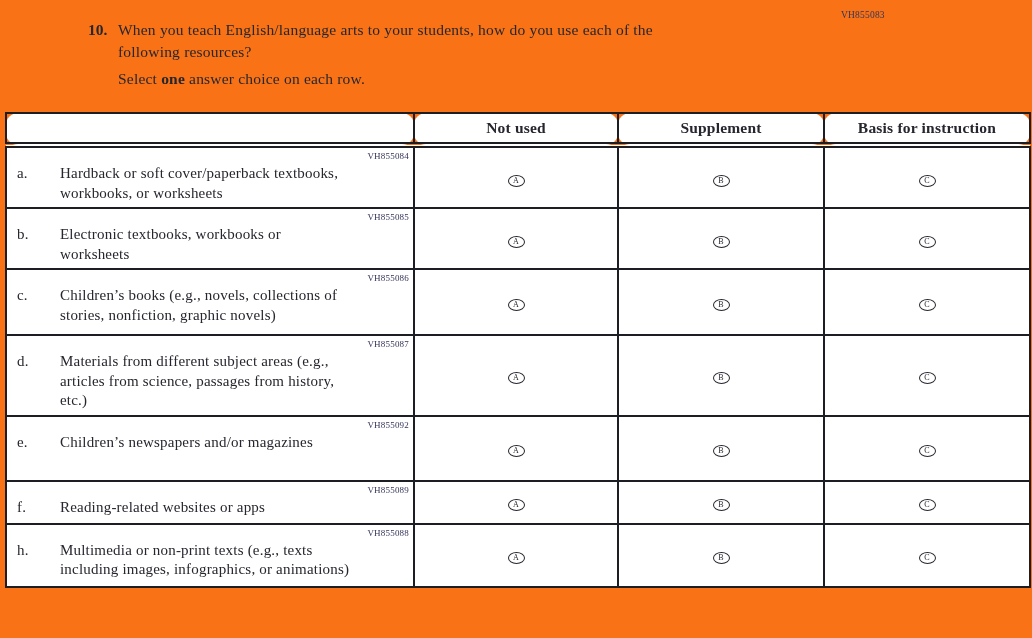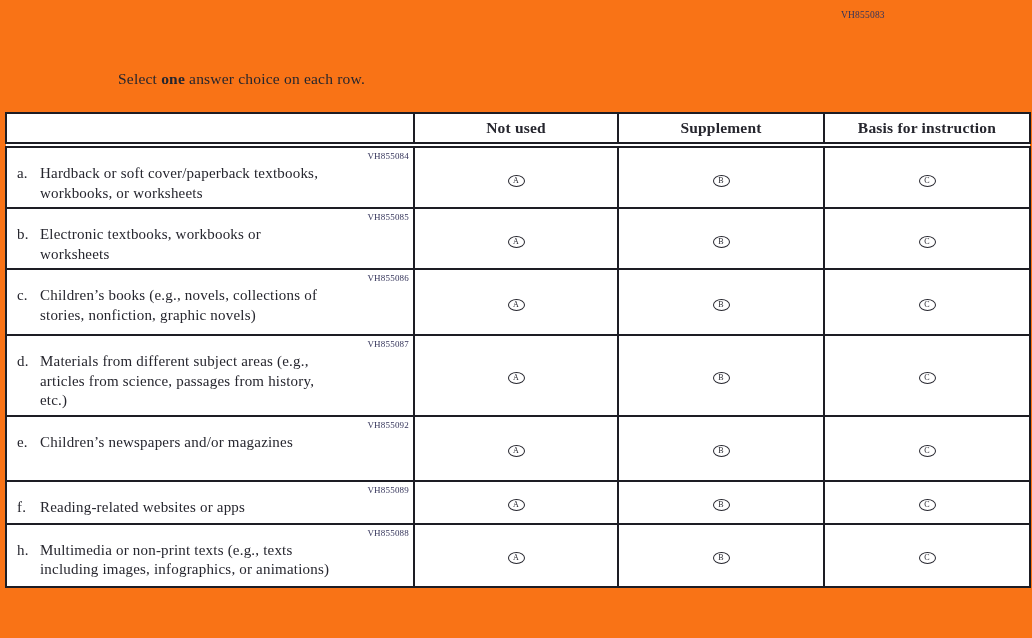--- a/index.html
+++ b/index.html
@@ -62,20 +62,21 @@
     background: #ffffff;
   }
   table.survey thead th {
     height: 32px;
     font-size: 15.5px;
     font-weight: bold;
     text-align: center;
     vertical-align: middle;
     border-bottom: 6px double #1d1d24;
     letter-spacing: 0.2px;
+    border-radius: 12px;
   }
   td.label-cell {
     vertical-align: top;
     padding: 2px 4px 4px 10px;
   }
   .vh-code {
     text-align: right;
     font-size: 9px;
     line-height: 12px;
     color: #34345a;
@@ -89,20 +90,21 @@
     flex: 0 0 23px;
     font-size: 15px;
     line-height: 19.5px;
     letter-spacing: 0.2px;
   }
   .row-label {
     font-size: 15px;
     line-height: 19.5px;
     white-space: pre-line;
     letter-spacing: 0.2px;
+    margin-left: 20px;
   }
   td.opt-cell {
     text-align: center;
     vertical-align: middle;
   }
   .bubble {
     display: inline-flex;
     align-items: center;
     justify-content: center;
     width: 17px;
@@ -120,20 +122,25 @@
     transform: translateY(-0.5px);
   }
 </style>
 </head>
 <body>
 
 <div class="page">
 
   <div class="q-code">VH855083</div>
 
+  <div class="q-block">
+    <span class="q-num">10.</span>
+    <div class="q-text">When you teach English/language arts to your students, how do you use each of the
+following resources?</div>
+  </div>
 
   <div class="q-instruction">
     <span>Select </span><b>one</b><span> answer choice on each row.</span>
   </div>
 
   <table class="survey">
     <colgroup>
       <col style="width:408px">
       <col style="width:204px">
       <col style="width:206px">

